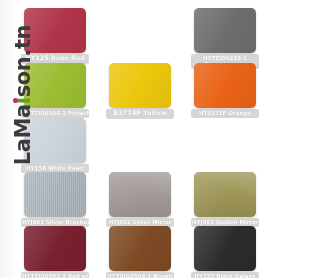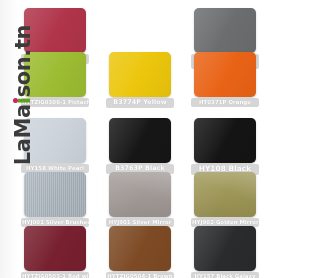--- a/index.html
+++ b/index.html
@@ -154,21 +154,21 @@
     line-height: 6.0px;
   }
 
   
   .col-0 { left: 24px; }
   .col-1 { left: 109px; }
   .col-2 { left: 194px; }
 
   
   .row-0 { top: 8px; }
-  .row-1 { top: 52px; }
+  .row-1 { top: 63px; }
   .row-2 { top: 118px; }
   .row-3 { top: 172px; }
   .row-4 { top: 226px; }
 </style>
 </head>
 <body>
 
 <div id="page">
 
   <div id="watermark">
@@ -197,28 +197,20 @@
         <div class="chip-label mid">B3774P Yellow</div>
       </div>
       <div class="swatch-cell col-2 row-1">
         <div class="chip" style="background: rgb(233, 99, 22);"></div>
         <div class="chip-label">HT0371P Orange</div>
       </div>
       <div class="swatch-cell col-0 row-2">
         <div class="chip" style="background: rgb(204, 211, 218);"></div>
         <div class="chip-label">HY158 White Pearl</div>
       </div>
-      <div class="swatch-cell col-1 row-2">
-        <div class="chip" style="background: rgb(22, 22, 22);"></div>
-        <div class="chip-label mid">B3763P Black</div>
-      </div>
-      <div class="swatch-cell col-2 row-2">
-        <div class="chip" style="background: rgb(20, 20, 20);"></div>
-        <div class="chip-label big">HY108 Black</div>
-      </div>
       <div class="swatch-cell col-0 row-3">
         <div class="chip brushed" style="background: rgb(166, 176, 184);"></div>
         <div class="chip-label">HYJ001 Silver Brushed</div>
       </div>
       <div class="swatch-cell col-1 row-3">
         <div class="chip mirror" style="background: rgb(158, 150, 147);"></div>
         <div class="chip-label">HYJ901 Silver Mirror</div>
       </div>
       <div class="swatch-cell col-2 row-3">
         <div class="chip mirror" style="background: rgb(154, 146, 80);"></div>

